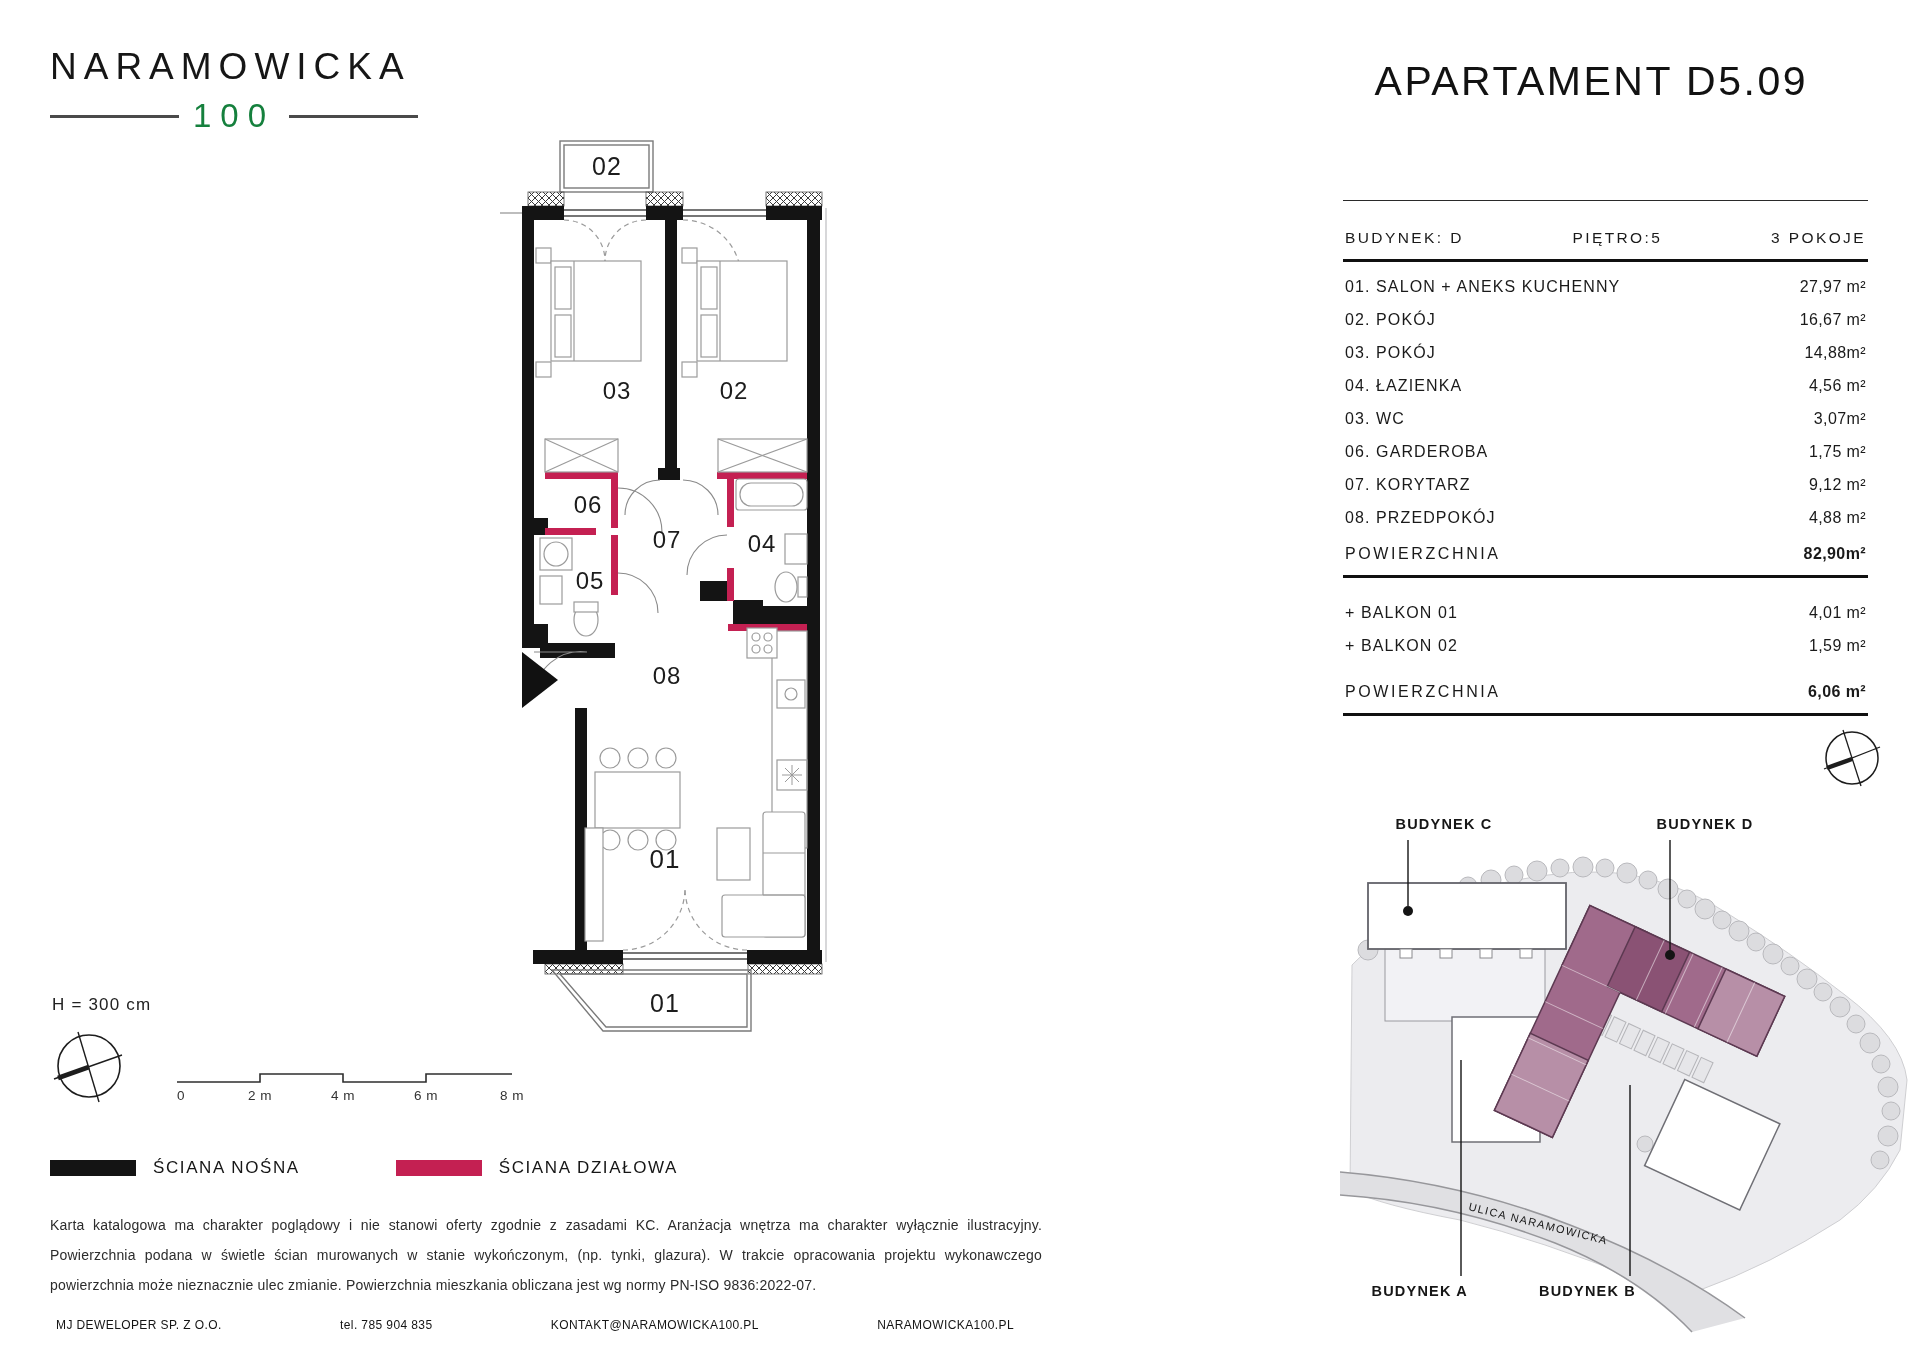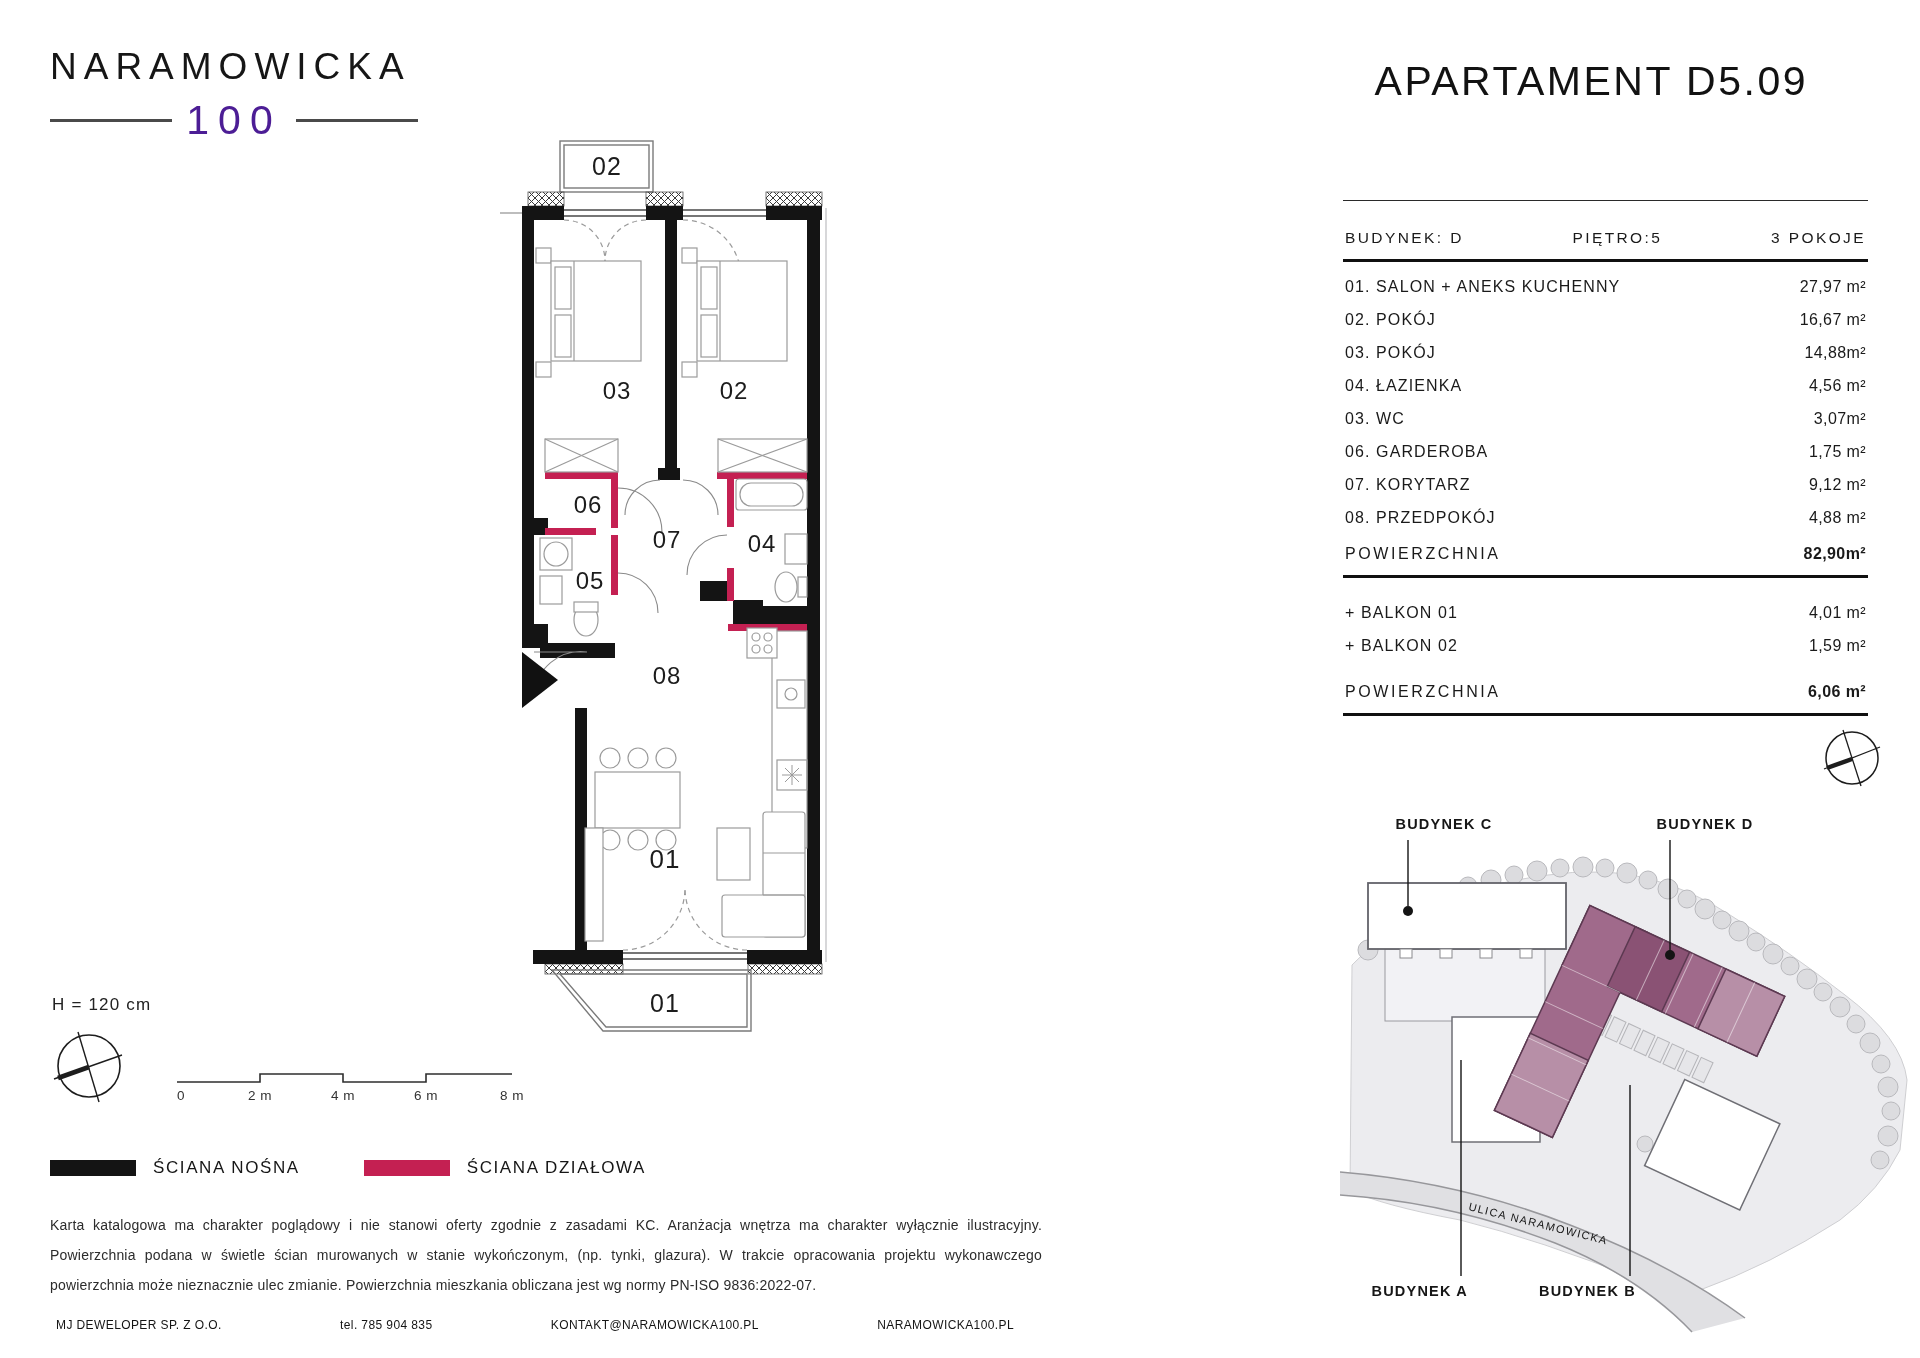--- a/index.html
+++ b/index.html
@@ -6,21 +6,21 @@
   body{
     width:1920px;height:1358px;position:relative;background:#ffffff;
     font-family:"Liberation Sans", sans-serif;color:#1a1a1a;overflow:hidden;
     -webkit-font-smoothing:antialiased;
   }
   
   .brand{position:absolute;left:50px;top:46px;width:368px;}
   .brand-name{font-size:37px;letter-spacing:7px;font-weight:500;color:#161616;white-space:nowrap;}
   .brand-row{display:flex;align-items:center;gap:14px;margin-top:9px;}
   .brand-line{flex:1;height:3px;background:#4a4a4a;}
-  .brand-number{font-size:41px;letter-spacing:9px;font-weight:500;color:#4c1d95;}
+  .brand-number{font-size:33px;letter-spacing:9px;font-weight:500;color:#15803d;}
   
   .apt-title{position:absolute;right:112px;top:58px;font-size:41px;letter-spacing:2.5px;font-weight:500;color:#121212;white-space:nowrap;}
   
   .tbl{position:absolute;left:1343px;top:200px;width:525px;font-size:16px;}
   .tbl-head{display:flex;justify-content:space-between;align-items:baseline;
     border-top:1.5px solid #2a2a2a;border-bottom:3px solid #101010;
     padding:28px 2px 12px;letter-spacing:2.4px;font-size:15.5px;}
   .rows{margin-top:8px;}
   .row{display:flex;justify-content:space-between;align-items:baseline;padding:7.5px 2px;letter-spacing:1.1px;}
   .row .area{letter-spacing:.4px;}
@@ -28,21 +28,21 @@
     padding:11px 2px 12px;border-bottom:3px solid #101010;letter-spacing:2.6px;}
   .row-total .area{font-weight:bold;letter-spacing:.4px;}
   .balcony-block{margin-top:18px;}
   .spacer-sm{height:10px;}
   
   .h-note{position:absolute;left:52px;top:995px;font-size:17px;letter-spacing:1.2px;color:#222;}
   .compass-left{position:absolute;left:46px;top:1022px;}
   .scalebar{position:absolute;left:172px;top:1052px;}
   .scalebar text{font-size:13.5px;fill:#333;letter-spacing:.5px;}
   
-  .legend{position:absolute;left:50px;top:1158px;display:flex;align-items:flex-end;gap:64px;}
+  .legend{position:absolute;left:50px;top:1158px;display:flex;align-items:flex-end;gap:96px;}
   .leg{display:flex;align-items:center;gap:17px;font-size:17px;letter-spacing:1.6px;color:#161616;}
   .sw{width:86px;height:16px;}
   .sw1{background:#141414;}
   .sw2{background:#C42052;}
   
   .disclaimer{position:absolute;left:50px;top:1210px;width:992px;font-size:14px;line-height:30px;
     text-align:justify;color:#2c2c2c;letter-spacing:.2px;}
   .footer{position:absolute;left:56px;top:1318px;width:958px;display:flex;justify-content:space-between;
     font-size:12px;letter-spacing:.4px;color:#141414;white-space:nowrap;}
   
@@ -279,21 +279,21 @@
     <text x="234" y="271">02</text>
     <text x="88" y="385">06</text>
     <text x="167" y="420">07</text>
     <text x="262" y="424">04</text>
     <text x="90" y="461">05</text>
     <text x="167" y="556">08</text>
     <text x="165" y="740" font-size="26">01</text>
   </g>
 </svg>
 
-<div class="h-note">H = 120 cm</div>
+<div class="h-note">H = 300 cm</div>
 
 <svg class="compass-left" width="86" height="86" viewBox="0 0 86 86">
   <circle cx="43" cy="44" r="31" fill="none" stroke="#1d1d1d" stroke-width="1.6"></circle>
   <line x1="8" y1="57" x2="76" y2="33" stroke="#1d1d1d" stroke-width="1.4"></line>
   <line x1="32" y1="10" x2="53" y2="80" stroke="#1d1d1d" stroke-width="1.4"></line>
   <line x1="12" y1="56" x2="43" y2="45" stroke="#1d1d1d" stroke-width="5"></line>
 </svg>
 
 <svg class="scalebar" width="360" height="56" viewBox="0 0 360 56">
   <path d="M5 30 H88 V22 H171 V30 H254 V22 H340" fill="none" stroke="#2e2e2e" stroke-width="1.6"></path>

